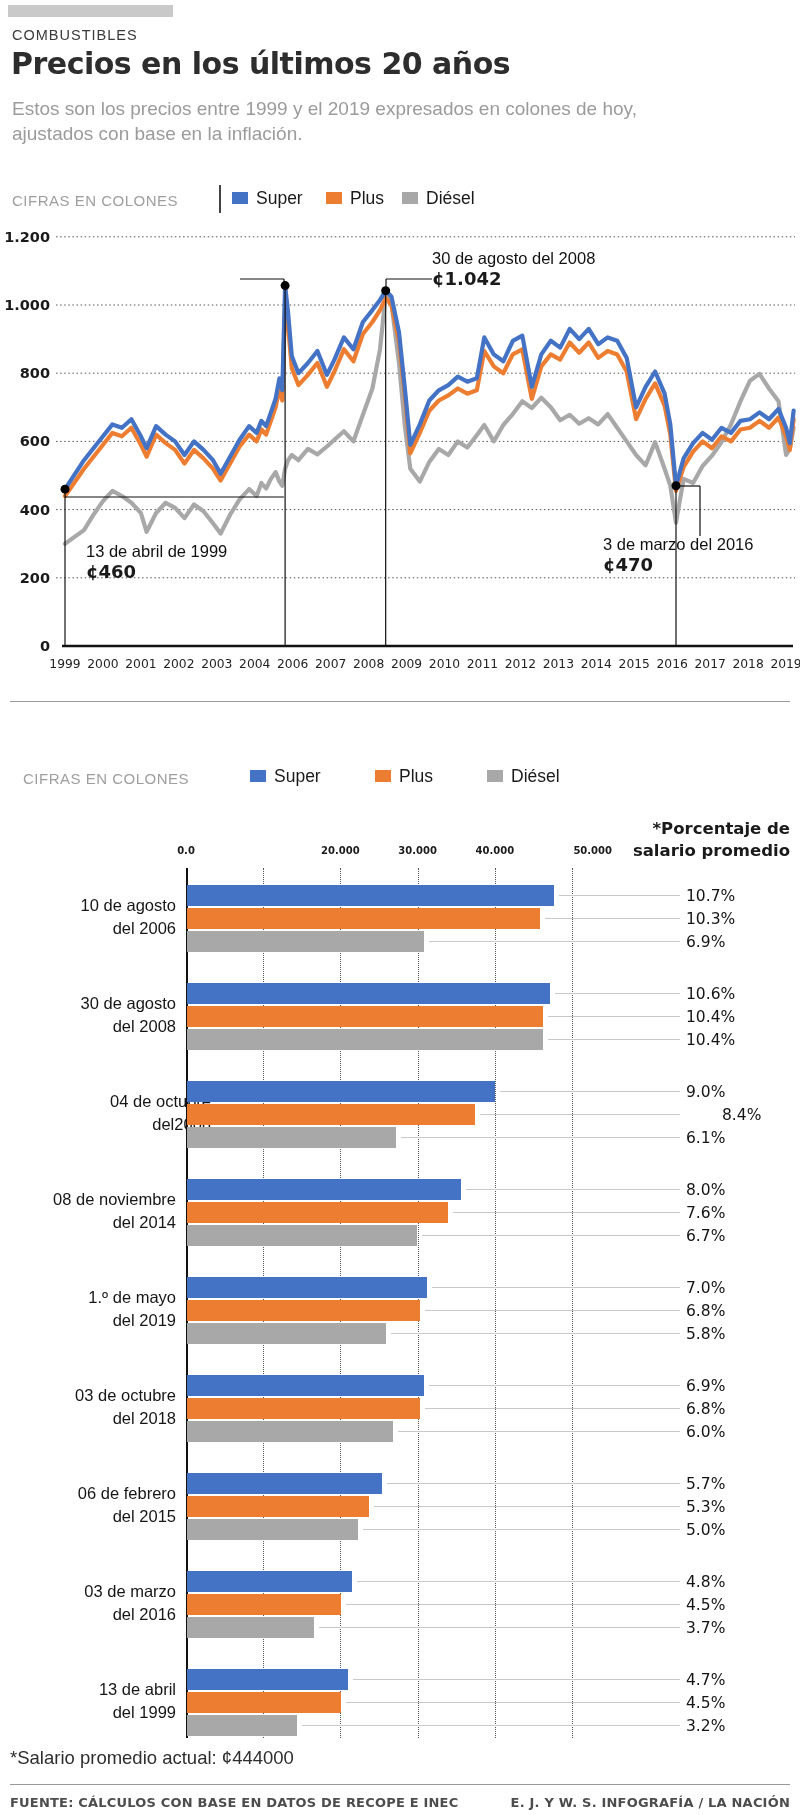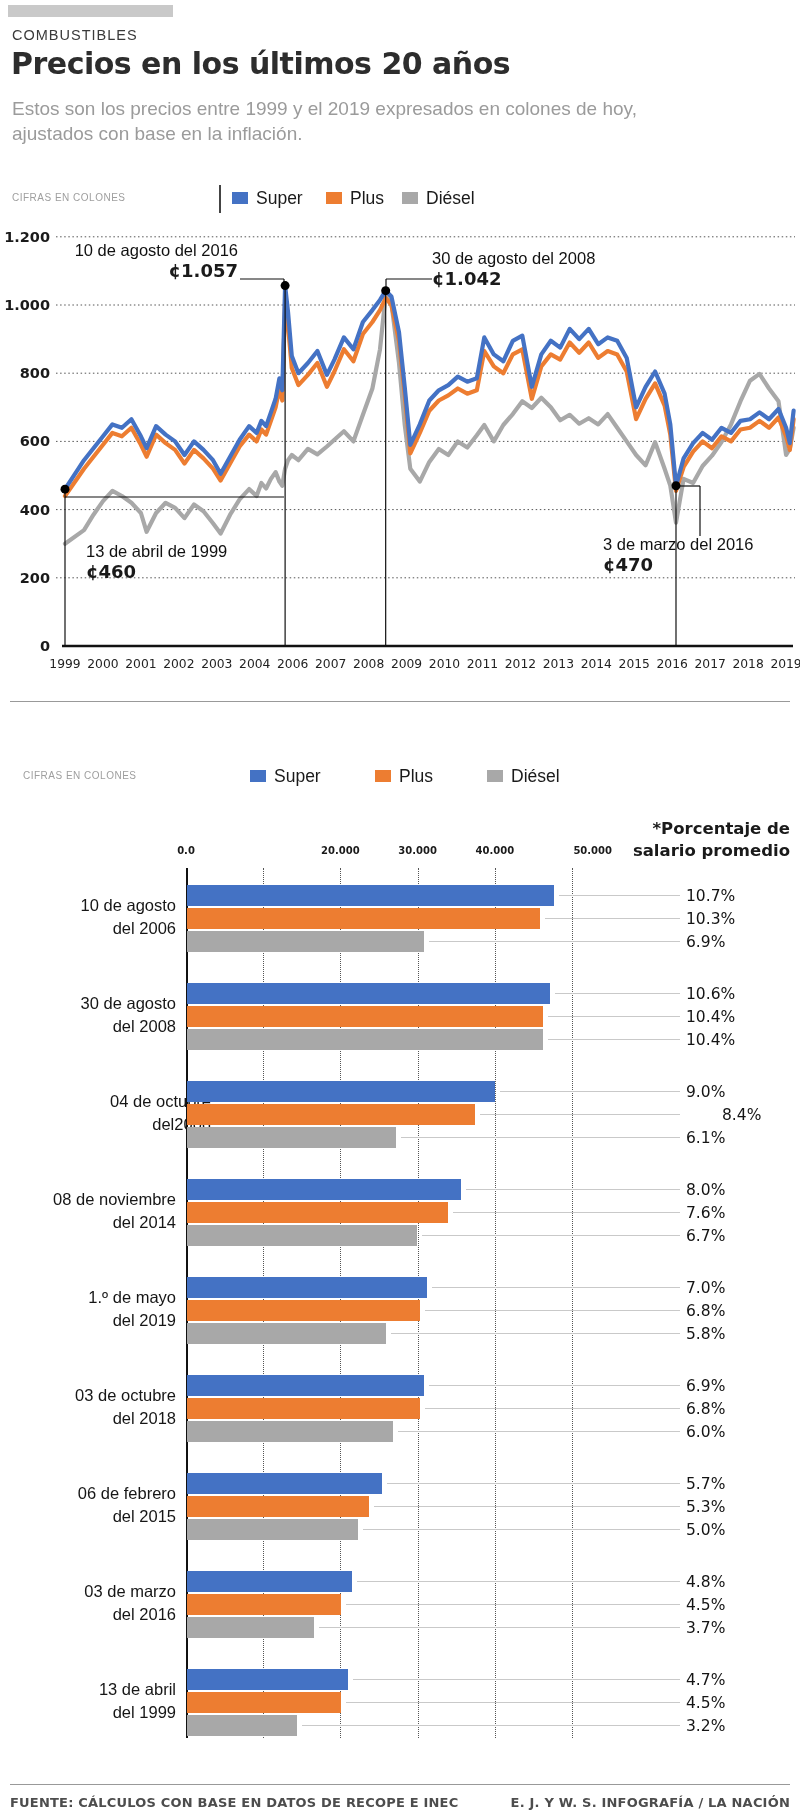--- a/index.html
+++ b/index.html
@@ -4,21 +4,21 @@
 <style>
   html,body{margin:0;padding:0;background:#fff;}
   .page{position:relative;width:800px;height:1815px;background:#fff;overflow:hidden;
         font-family:"Liberation Sans",sans-serif;color:#1a1a1a;}
   .abs{position:absolute;}
   .topbar{left:8px;top:5px;width:165px;height:12px;background:#c9c9c9;}
   .kicker{left:12px;top:27px;font-size:14.5px;letter-spacing:1px;color:#3a3a3a;font-weight:500;}
   .title{left:11px;top:46px;font-size:30px;font-weight:800;color:#2d2d2d;margin:0;
          font-family:"DejaVu Sans","Liberation Sans",sans-serif;letter-spacing:-0.5px;}
   .subtitle{left:12px;top:96px;width:760px;font-size:19px;line-height:25px;color:#9b9b9b;}
-  .legend-caption{font-size:10px;color:#9e9e9e;letter-spacing:0.5px;}
+  .legend-caption{font-size:15px;color:#9e9e9e;letter-spacing:0.5px;}
   .legend-item{font-size:17.5px;color:#1a1a1a;}
   .swatch{display:inline-block;width:16px;height:12px;margin-right:8px;}
   .legend-divider{width:1.5px;height:28px;background:#444;}
   svg text{font-family:"DejaVu Sans","Liberation Sans",sans-serif;}
   .anno{position:absolute;z-index:5;}
   .anno .date{font-size:16.5px;line-height:19px;color:#111;display:block;}
   .anno .val{font-size:18px;font-weight:700;line-height:21px;display:block;
              font-family:"DejaVu Sans","Liberation Sans",sans-serif;}
   #anno-0{left:28px;top:241px;width:210px;text-align:right;}
   #anno-1{left:432px;top:249px;width:240px;text-align:left;}
@@ -115,24 +115,20 @@
       <circle cx="385.67750000000177" cy="105.678" r="4.5" fill="#000"></circle>
       <line x1="65" y1="304.14" x2="65" y2="461" stroke="#111" stroke-width="1.2"></line>
       <line x1="65" y1="312" x2="284" y2="312" stroke="#111" stroke-width="1.2"></line>
       <circle cx="65" cy="304.14" r="4.5" fill="#000"></circle>
       <line x1="675.9949999999966" y1="300.73" x2="675.9949999999966" y2="461" stroke="#111" stroke-width="1.2"></line>
       <line x1="676" y1="301" x2="700" y2="301" stroke="#111" stroke-width="1.2"></line>
       <line x1="700" y1="301" x2="700" y2="351" stroke="#111" stroke-width="1.2"></line>
       <circle cx="675.9949999999966" cy="300.73" r="4.5" fill="#000"></circle>
     </svg>
 
-  <div class="anno" id="anno-0">
-    <span class="date">10 de agosto del 2016</span>
-    <span class="val">¢1.057</span>
-  </div>
   <div class="anno" id="anno-1">
     <span class="date">30 de agosto del 2008</span>
     <span class="val">¢1.042</span>
   </div>
   <div class="anno" id="anno-2">
     <span class="date">13 de abril de 1999</span>
     <span class="val">¢460</span>
   </div>
   <div class="anno" id="anno-3">
     <span class="date">3 de marzo del 2016</span>
@@ -282,17 +278,18 @@
       <div class="bar-conn" style="left: 353px; top: 1679px; width: 327px;"></div>
       <div class="pct" style="top: 1671px;">4.7%</div>
       <div class="bar" style="left: 187px; top: 1692px; width: 154px; background: rgb(237, 125, 49);"></div>
       <div class="bar-conn" style="left: 346px; top: 1702px; width: 334px;"></div>
       <div class="pct" style="top: 1694px;">4.5%</div>
       <div class="bar" style="left: 187px; top: 1715px; width: 110px; background: rgb(168, 168, 168);"></div>
       <div class="bar-conn" style="left: 302px; top: 1725px; width: 378px;"></div>
       <div class="pct" style="top: 1717px;">3.2%</div>
     </div>
 
+  <div class="abs salary-note">*Salario promedio actual: ¢444000</div>
   <div class="abs divider" style="top:1784px;"></div>
   <div class="abs footer-text" style="left:10px;">FUENTE: CÁLCULOS CON BASE EN DATOS DE RECOPE E INEC</div>
   <div class="abs footer-text" style="right:10px;text-align:right;">E. J. Y W. S. INFOGRAFÍA / LA NACIÓN</div>
 
 </div>
 
 </body></html>

